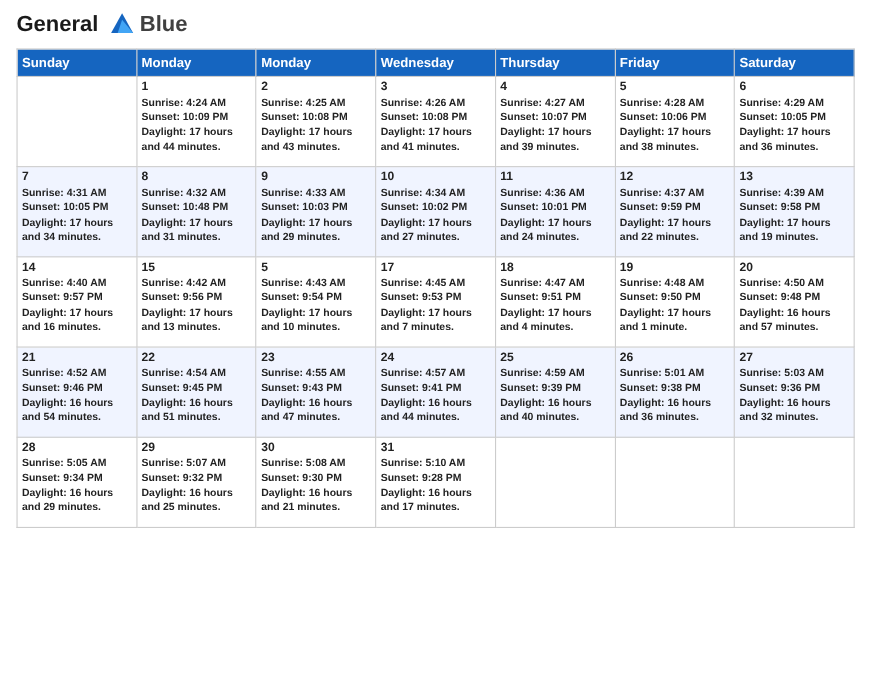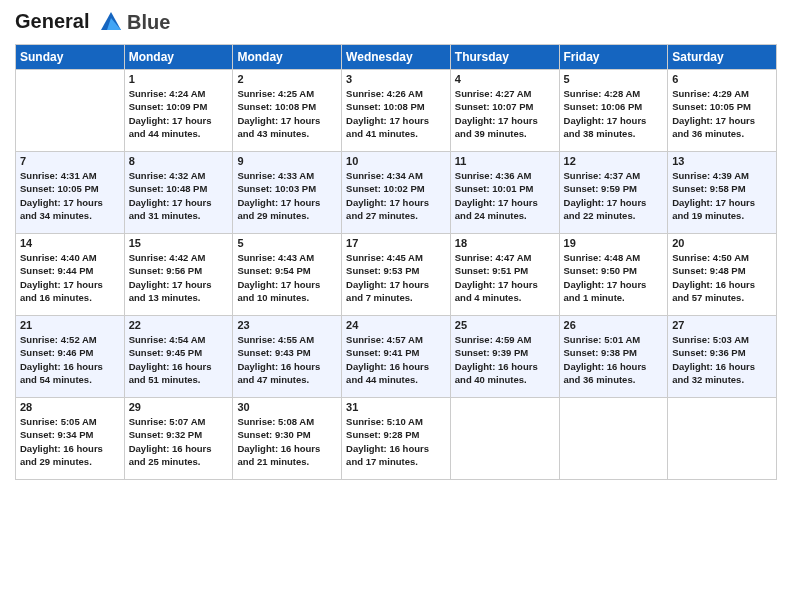--- a/index.html
+++ b/index.html
@@ -174,21 +174,21 @@
             <div class="cell-content"><span>Sunrise: 4:37 AM</span><br><span>Sunset: 9:59 PM</span><br><span>Daylight: 17 hours</span><br><span>and 22 minutes.</span></div>
           </td>
           <td>
             <span class="day-number">13</span>
             <div class="cell-content"><span>Sunrise: 4:39 AM</span><br><span>Sunset: 9:58 PM</span><br><span>Daylight: 17 hours</span><br><span>and 19 minutes.</span></div>
           </td>
         </tr>
         <tr>
           <td>
             <span class="day-number">14</span>
-            <div class="cell-content"><span>Sunrise: 4:40 AM</span><br><span>Sunset: 9:44 PM</span><br><span>Daylight: 17 hours</span><br><span>and 16 minutes.</span></div>
+            <div class="cell-content"><span>Sunrise: 4:40 AM</span><br><span>Sunset: 9:57 PM</span><br><span>Daylight: 17 hours</span><br><span>and 16 minutes.</span></div>
           </td>
           <td>
             <span class="day-number">15</span>
             <div class="cell-content"><span>Sunrise: 4:42 AM</span><br><span>Sunset: 9:56 PM</span><br><span>Daylight: 17 hours</span><br><span>and 13 minutes.</span></div>
           </td>
           <td>
             <span class="day-number">5</span>
             <div class="cell-content"><span>Sunrise: 4:43 AM</span><br><span>Sunset: 9:54 PM</span><br><span>Daylight: 17 hours</span><br><span>and 10 minutes.</span></div>
           </td>
           <td>

